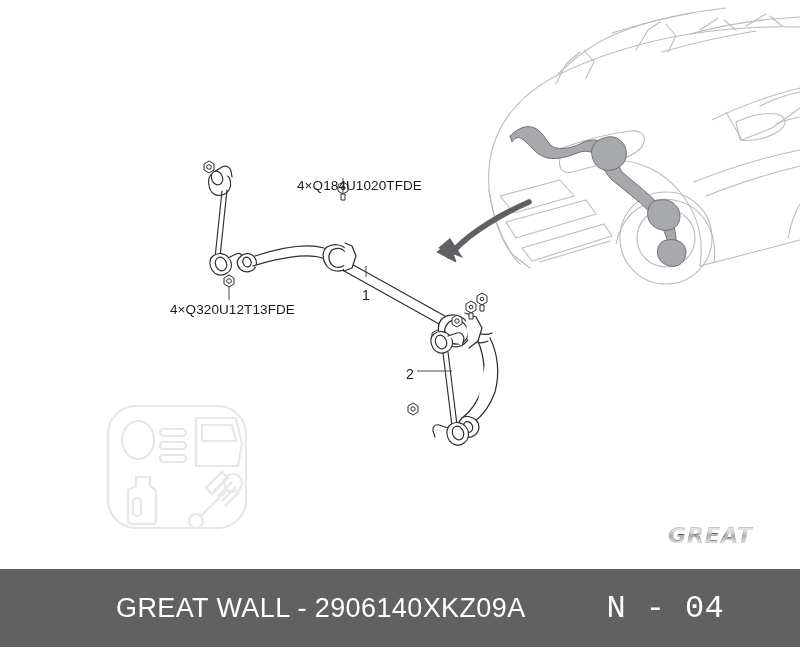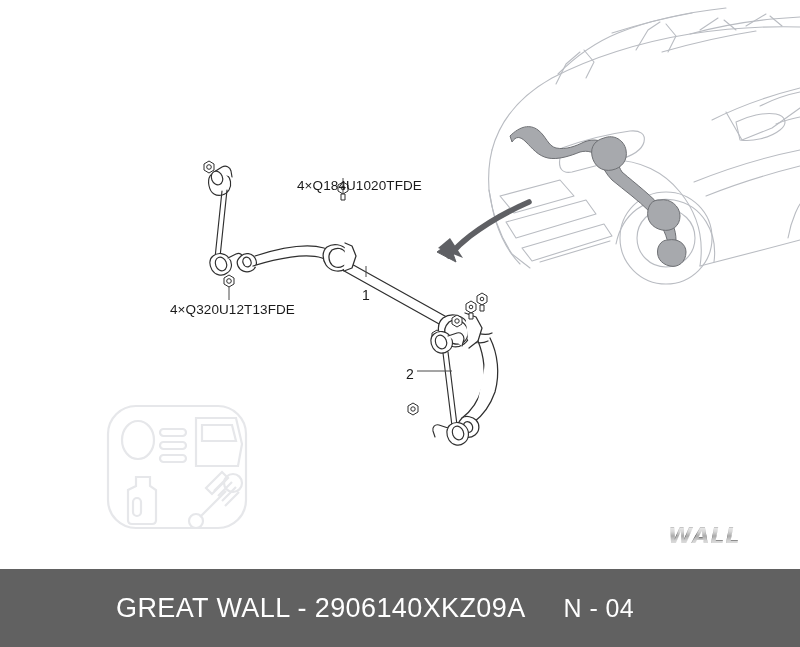--- a/index.html
+++ b/index.html
@@ -84,31 +84,32 @@
     width: 800px;
     height: 78px;
     background: #616161;
     display: flex;
     align-items: center;
   }
   #footer-inner {
     display: flex;
     align-items: baseline;
     margin-left: 116px;
+    gap: 43px;
   }
   #footer-main {
     font-family: "Liberation Sans", sans-serif;
     font-size: 27px;
     color: #ffffff;
     letter-spacing: 0.4px;
     white-space: nowrap;
   }
   #footer-section {
-    font-family: Liberation Sans, sans-serif;
-    font-size: 25px;
+    font-family: Liberation Mono, monospace;
+    font-size: 32px;
     color: #ffffff;
     letter-spacing: 0.4px;
     white-space: nowrap;
     margin-left: 38px;
   }
 </style>
 </head>
 <body>
 
 <div id="page">
@@ -332,21 +333,21 @@
 
   <div class="callout" style="left:297px; top:178px;">4×Q184U1020TFDE</div>
 
   <div class="callout" style="left:170px; top:302px;">4×Q320U12T13FDE</div>
 
   <div class="itemnum" style="left:362px; top:287px;">1</div>
 
   <div class="itemnum" style="left:406px; top:366px;">2</div>
 
   <div id="haval">
-    <span id="haval-word">WALL</span>
+    <span id="haval-word">GREAT</span>
   </div>
 
   <div id="footer">
     <div id="footer-inner">
       <span id="footer-main">GREAT WALL - 2906140XKZ09A</span>
       <span id="footer-section">N - 04</span>
     </div>
   </div>
 
 </div>

